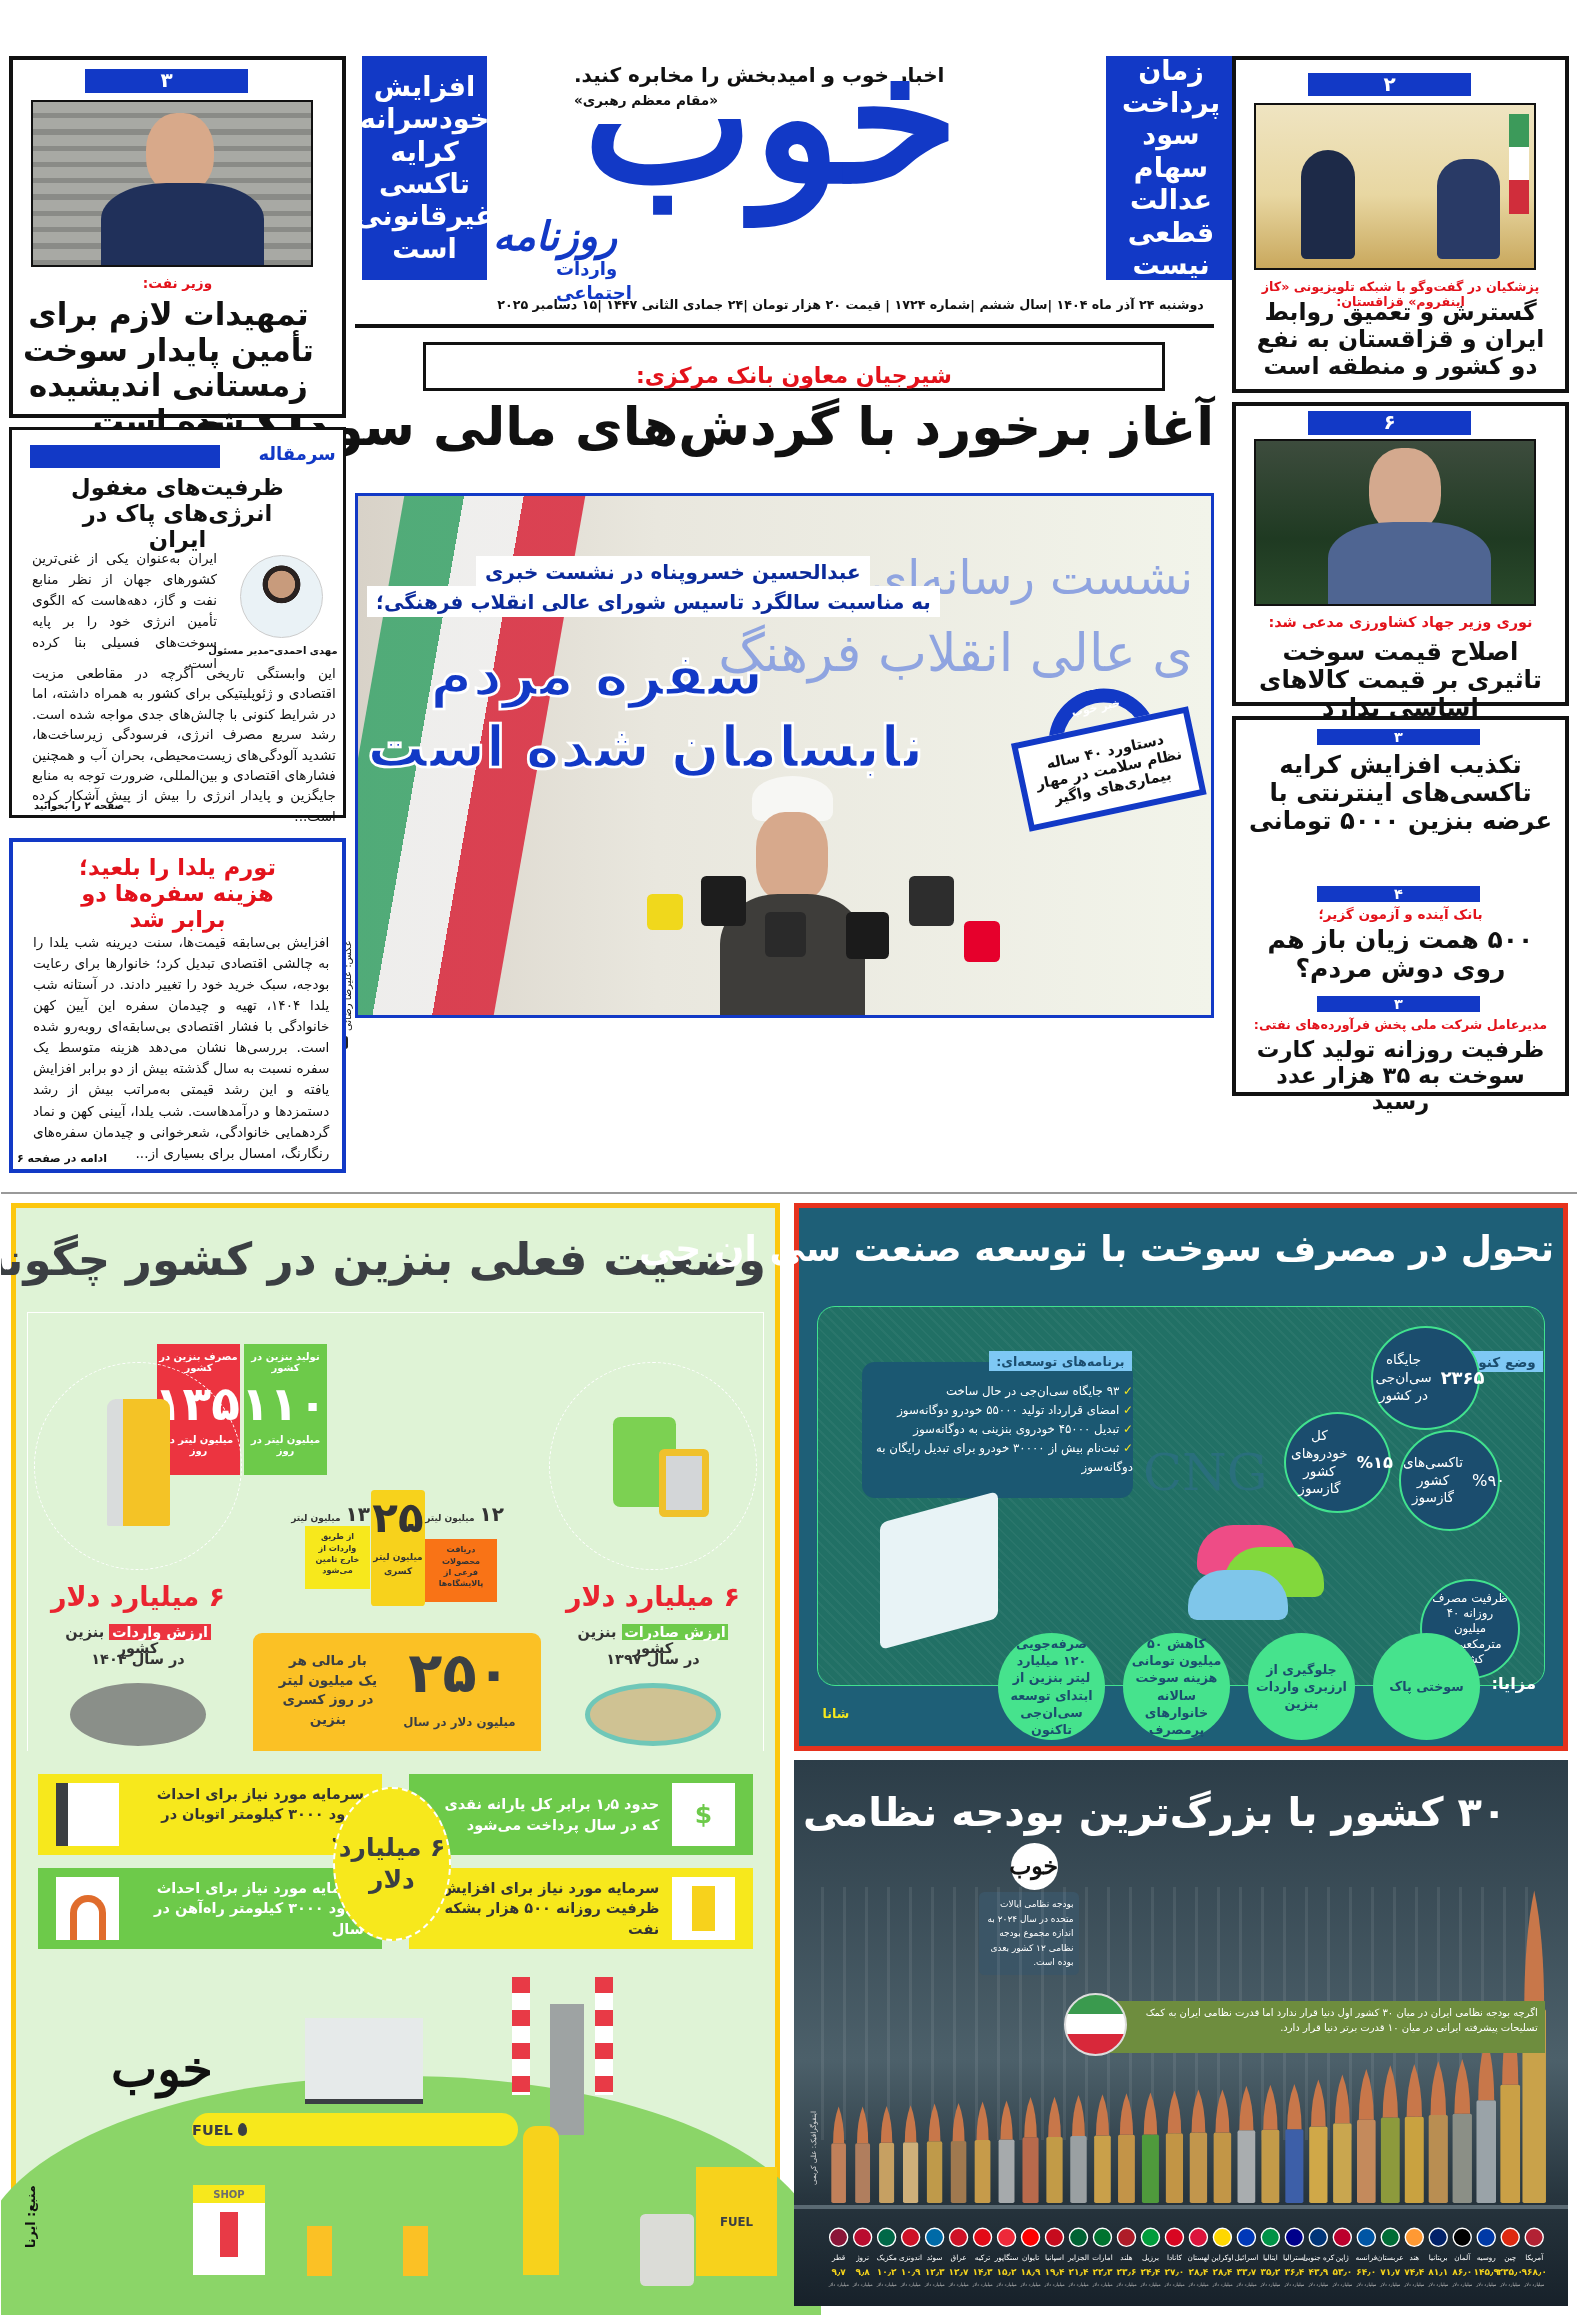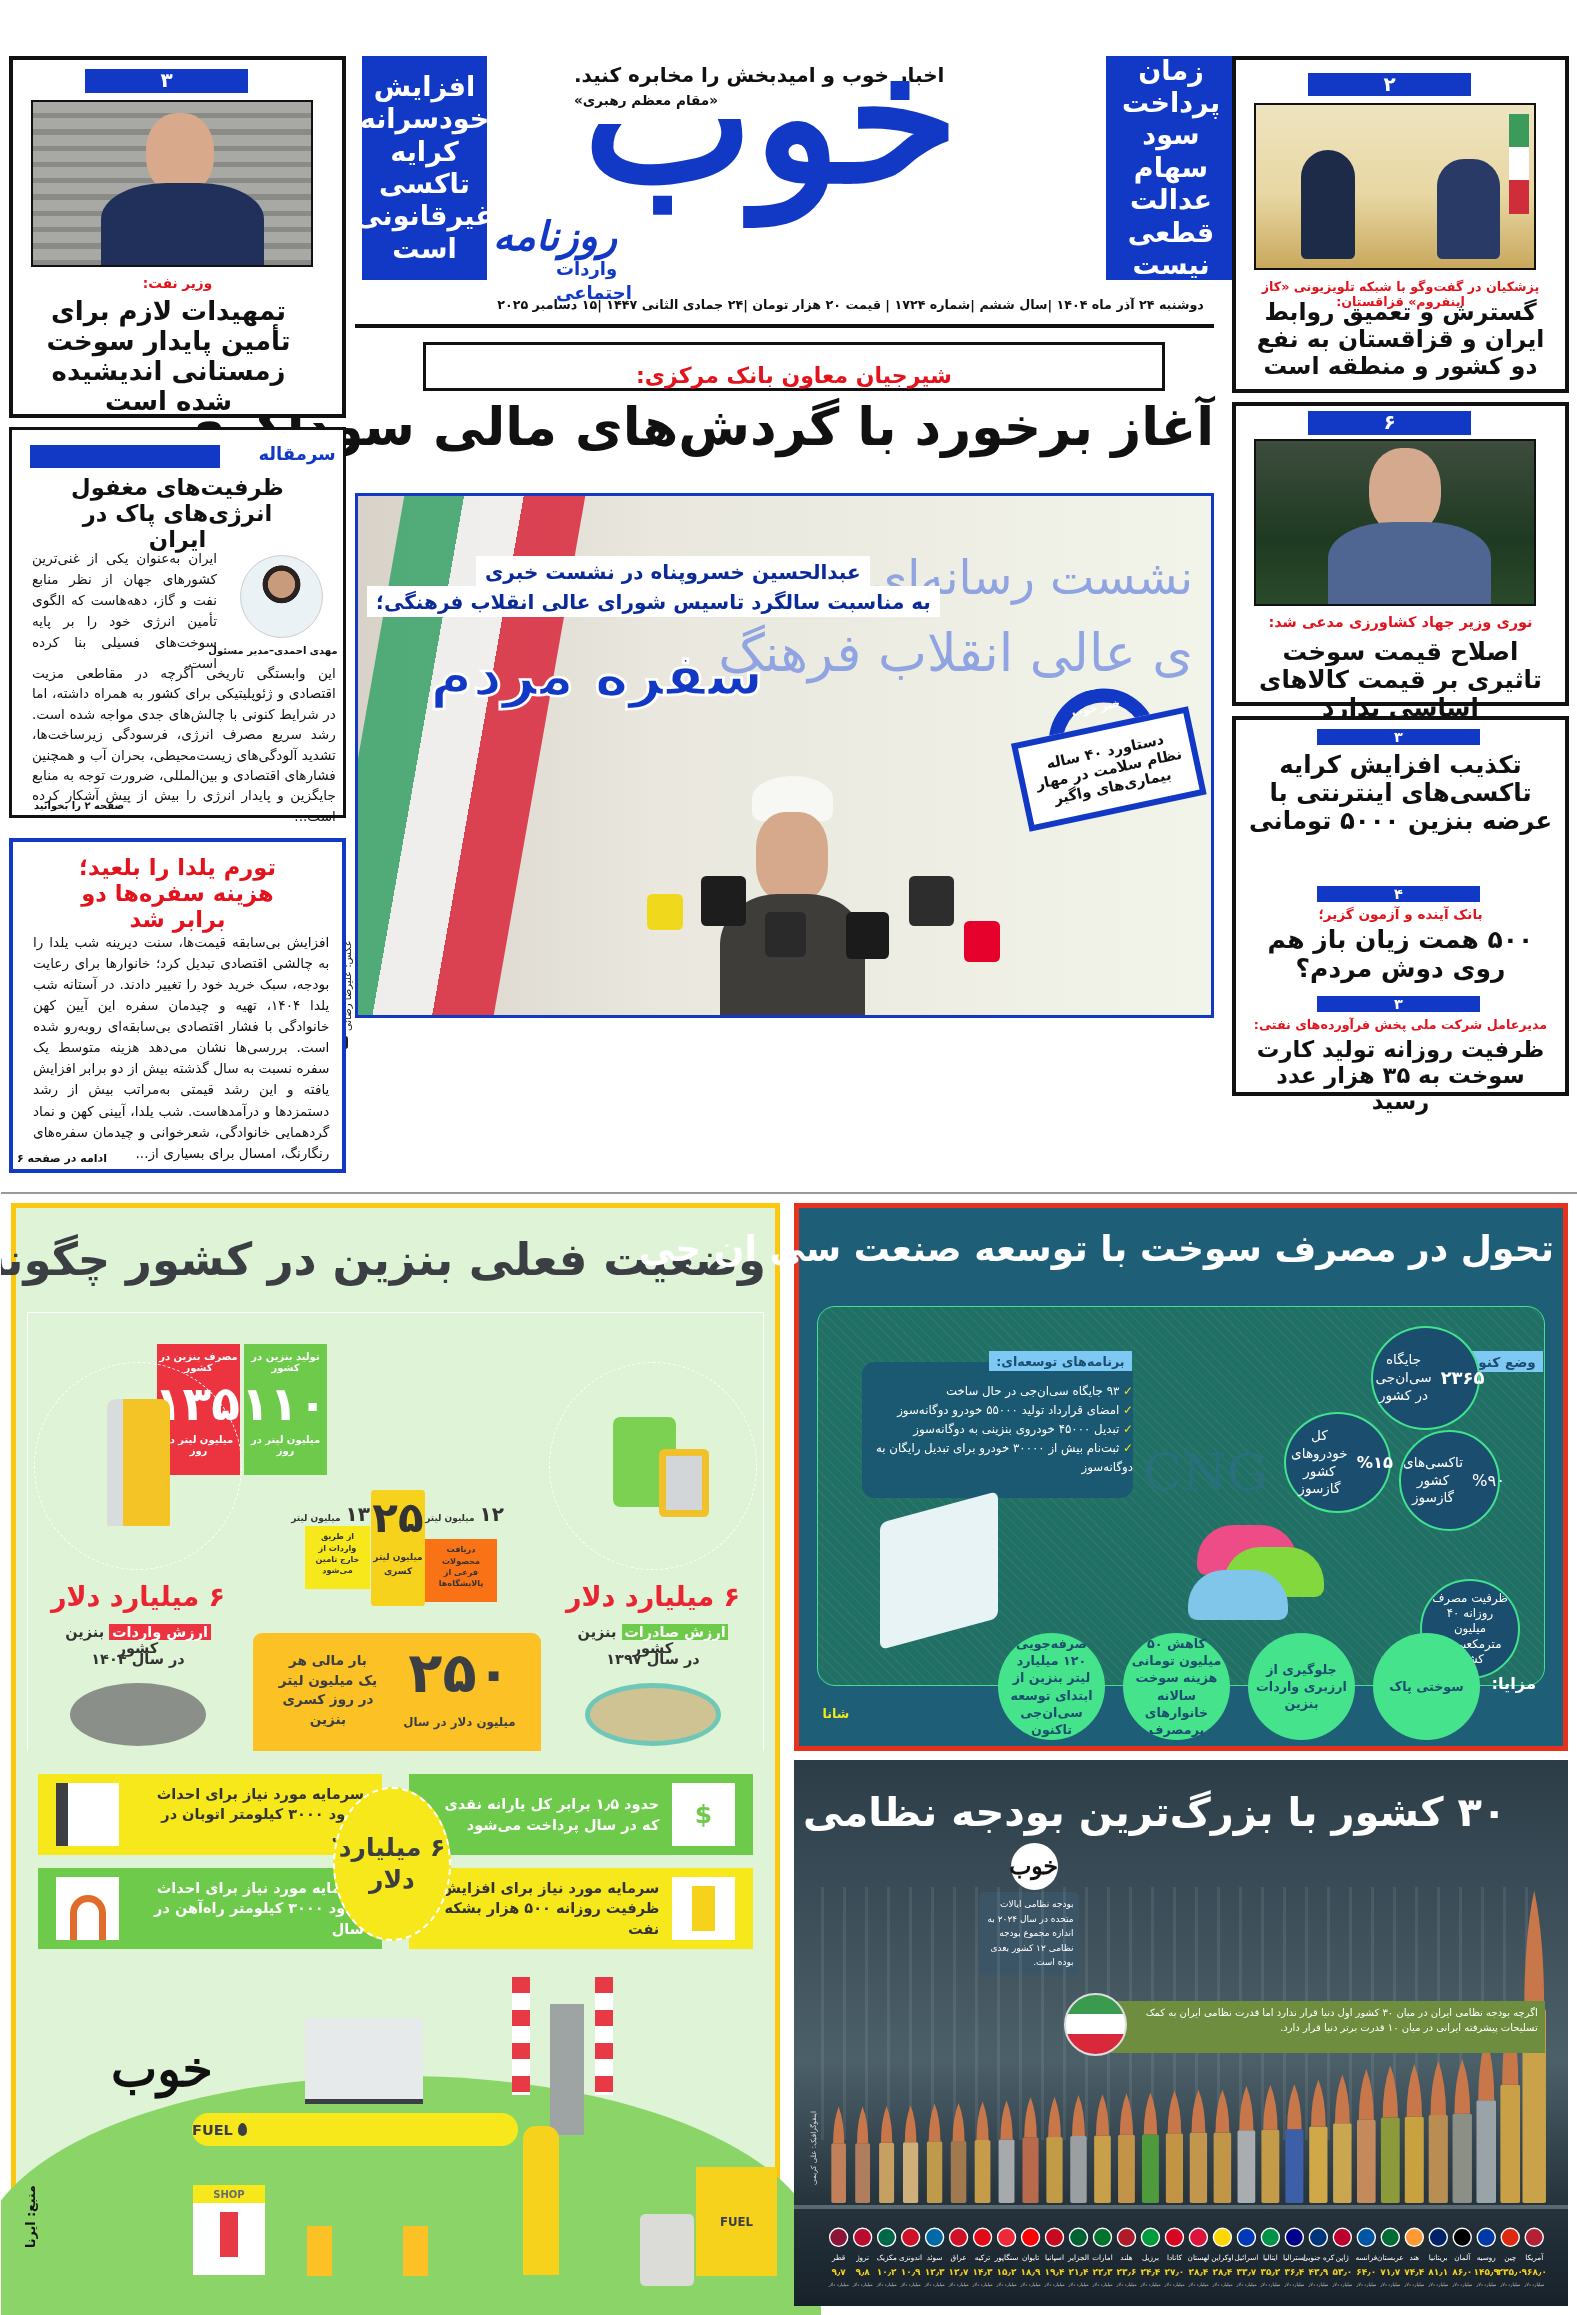--- a/index.html
+++ b/index.html
@@ -73,20 +73,21 @@
       <div class="abs" style="left:72px;top:18px;width:45px;height:50px;background:#1d1d1d;border-radius:5.4px"></div>
       <div class="abs" style="left:136px;top:54px;width:41px;height:45px;background:#2a2a2a;border-radius:5.4px"></div>
       <div class="abs" style="left:217px;top:54px;width:43px;height:47px;background:#1b1b1b;border-radius:5.4px"></div>
       <div class="abs" style="left:280px;top:18px;width:45px;height:50px;background:#2d2d2d;border-radius:5.4px"></div>
       <div class="abs" style="left:335px;top:63px;width:36px;height:41px;background:#e6002c;border-radius:5.4px"></div>
     </div>
 
     <div class="abs" style="left:118px;top:60px;background:#fff;color:#0b2a9a;font-weight:bold;font-size:20px;padding:3.6px 9px;white-space:nowrap">عبدالحسین خسروپناه در نشست خبری</div>
     <div class="abs" style="left:9px;top:90px;background:#fff;color:#0b2a9a;font-weight:bold;font-size:20px;padding:3.6px 9px;white-space:nowrap">به مناسبت سالگرد تاسیس شورای عالی انقلاب فرهنگی؛</div>
     <div class="abs" style="left:72px;top:145px;font-size:58px;font-weight:bold;color:#1239c6;-webkit-text-stroke:2.7px #fff;white-space:nowrap">سفره مردم</div>
+    <div class="abs" style="left:9px;top:217px;font-size:58px;font-weight:bold;color:#1239c6;-webkit-text-stroke:2.7px #fff;white-space:nowrap">نابسامان شده است</div>
 
     <div class="abs" style="left:660px;top:217px;width:181px;height:109px;transform:rotate(-12deg)">
       <div class="abs" style="left:36px;top:-25px;width:109px;height:54px;border:14.5px solid #1239c6;border-bottom:none;border-radius:54px 54px 0 0"></div>
       <div class="abs" style="left:0;width:181px;top:-12.7px;text-align:center;font-size:11px;font-weight:bold;color:#fff">خبر خوب</div>
       <div class="abs" style="left:0;top:11px;width:181px;height:90px;border:6.3px solid #1239c6;background:#fff;font-size:14.5px;font-weight:bold;text-align:center;display:flex;align-items:center;justify-content:center;padding:5.4px;line-height:1.25">دستاورد ۴۰ ساله نظام سلامت در مهار بیماری‌های واگیر</div>
     </div>
   </div>
   <div class="abs" style="left:342px;top:1031px;font-size:10px;transform:rotate(-90deg);transform-origin:left top;white-space:nowrap">عکس: علیرضا رضائی</div>
   <div class="abs" style="left:333px;top:1036px;width:14.5px;height:12.7px;background:#222;border-radius:2.7px"></div>
 
@@ -122,21 +123,21 @@
     <div class="head" style="position:absolute;left:9px;right:9px;top:317px;font-size:22.6px">ظرفیت روزانه تولید کارت سوخت به ۳۵ هزار عدد رسید</div>
   </div>
 
   <div class="box" style="left:9px;top:56px;width:337px;height:362px">
     <div class="pgtag" style="left:72px;top:9px;width:163px">۳</div>
     <div class="photo" style="left:18px;top:40px;width:282px;height:167px;background:repeating-linear-gradient(180deg,#a8a9a4 0 11px,#8a8b87 11px 16.3px)">
       <div class="abs" style="left:113px;top:11px;width:68px;height:81px;background:#d8a98a;border-radius:45%"></div>
       <div class="abs" style="left:68px;top:81px;width:163px;height:90px;background:#20305a;border-radius:40% 40% 0 0"></div>
     </div>
     <div class="kicker" style="position:absolute;left:3.6px;right:3.6px;top:215px;font-size:13.6px">وزیر نفت:</div>
-    <div class="head" style="position:absolute;left:9px;right:27px;top:237px;font-size:26px">تمهیدات لازم برای تأمین پایدار سوخت زمستانی اندیشیده شده است</div>
+    <div class="head" style="position:absolute;left:9px;right:27px;top:237px;font-size:31px">تمهیدات لازم برای تأمین پایدار سوخت زمستانی اندیشیده شده است</div>
   </div>
 
   <div class="box" style="left:9px;top:427px;width:337px;height:391px;border-width:3.6px">
     <div class="abs" style="right:7.2px;top:12.7px;font-size:18px;font-weight:bold;color:#1239c6">سرمقاله</div>
     <div class="abs" style="left:18px;top:14.5px;width:190px;height:23.5px;background:#1239c6"></div>
     <div class="head" style="position:absolute;left:54px;right:54px;top:45px;font-size:22.6px">ظرفیت‌های مغفول انرژی‌های پاک در ایران</div>
     <div class="abs" style="right:20px;top:125px;width:83px;height:83px;border-radius:50%;border:1.8px solid #ccc;background:radial-gradient(circle at 50% 35%,#c89b7c 0 20%,#2a2220 21% 28%,#eaf2f6 29%)"></div>
     <div class="abs" style="right:5.4px;top:215px;font-size:10px;font-weight:bold">مهدی احمدی–مدیر مسئول</div>
     <div class="abs body" style="left:20px;top:118px;width:185px;font-size:13.6px;line-height:1.55">ایران به‌عنوان یکی از غنی‌ترین کشورهای جهان از نظر منابع نفت و گاز، دهه‌هاست که الگوی تأمین انرژی خود را بر پایه سوخت‌های فسیلی بنا کرده است.</div>
     <div class="abs body" style="left:20px;right:7.2px;top:233px;font-size:13.6px;line-height:1.5">این وابستگی تاریخی اگرچه در مقاطعی مزیت اقتصادی و ژئوپلیتیکی برای کشور به همراه داشته، اما در شرایط کنونی با چالش‌های جدی مواجه شده است. رشد سریع مصرف انرژی، فرسودگی زیرساخت‌ها، تشدید آلودگی‌های زیست‌محیطی، بحران آب و همچنین فشارهای اقتصادی و بین‌المللی، ضرورت توجه به منابع جایگزین و پایدار انرژی را بیش از پیش آشکار کرده است...</div>

